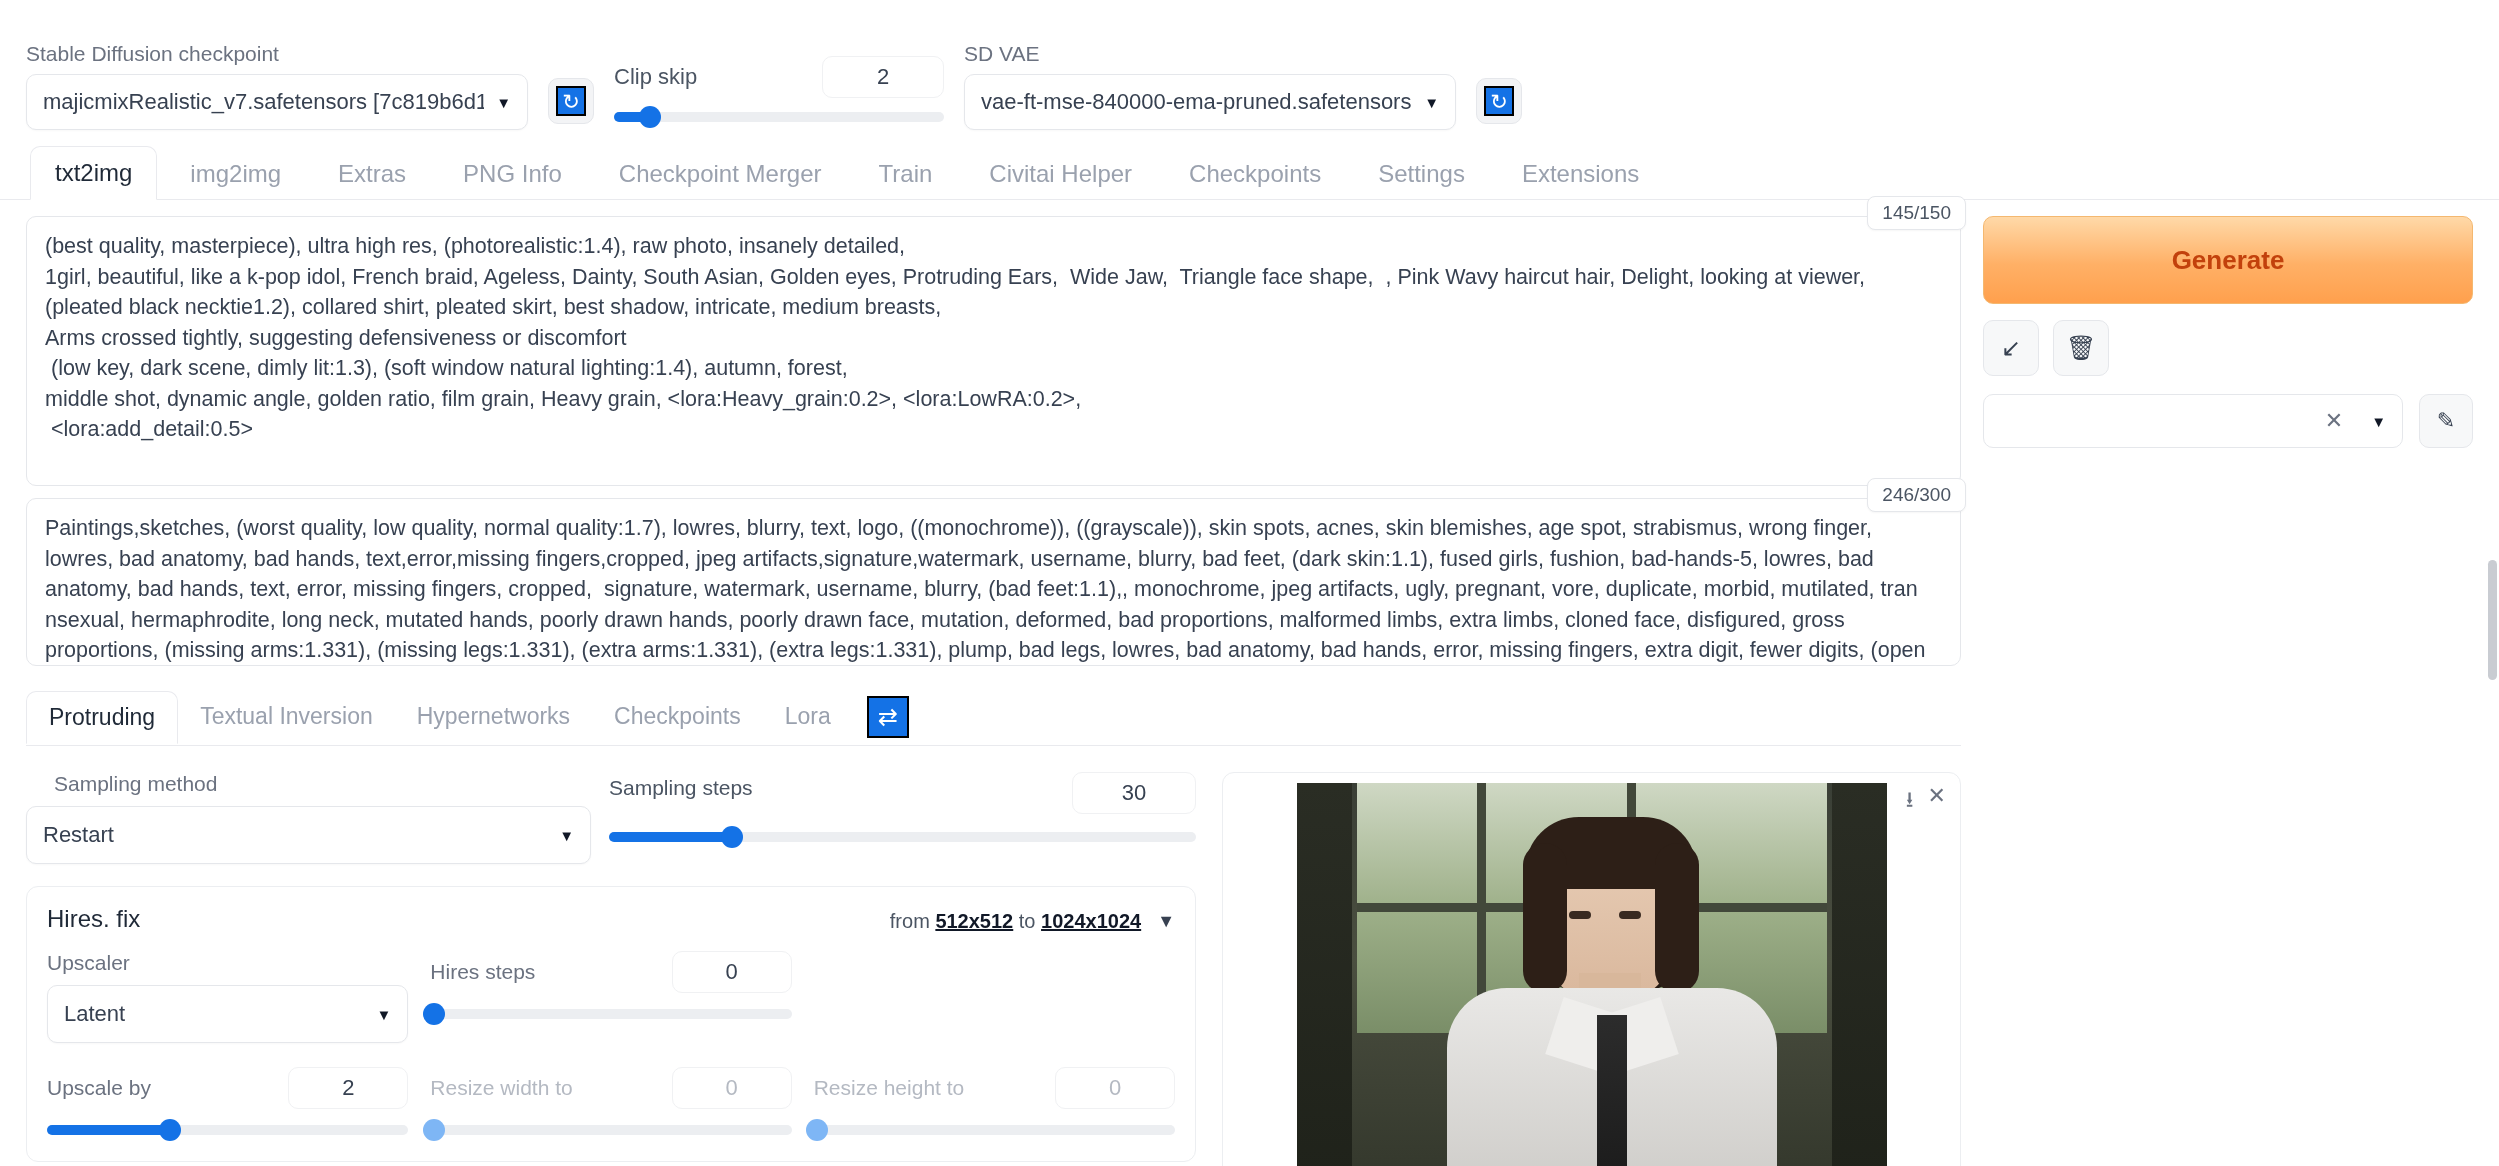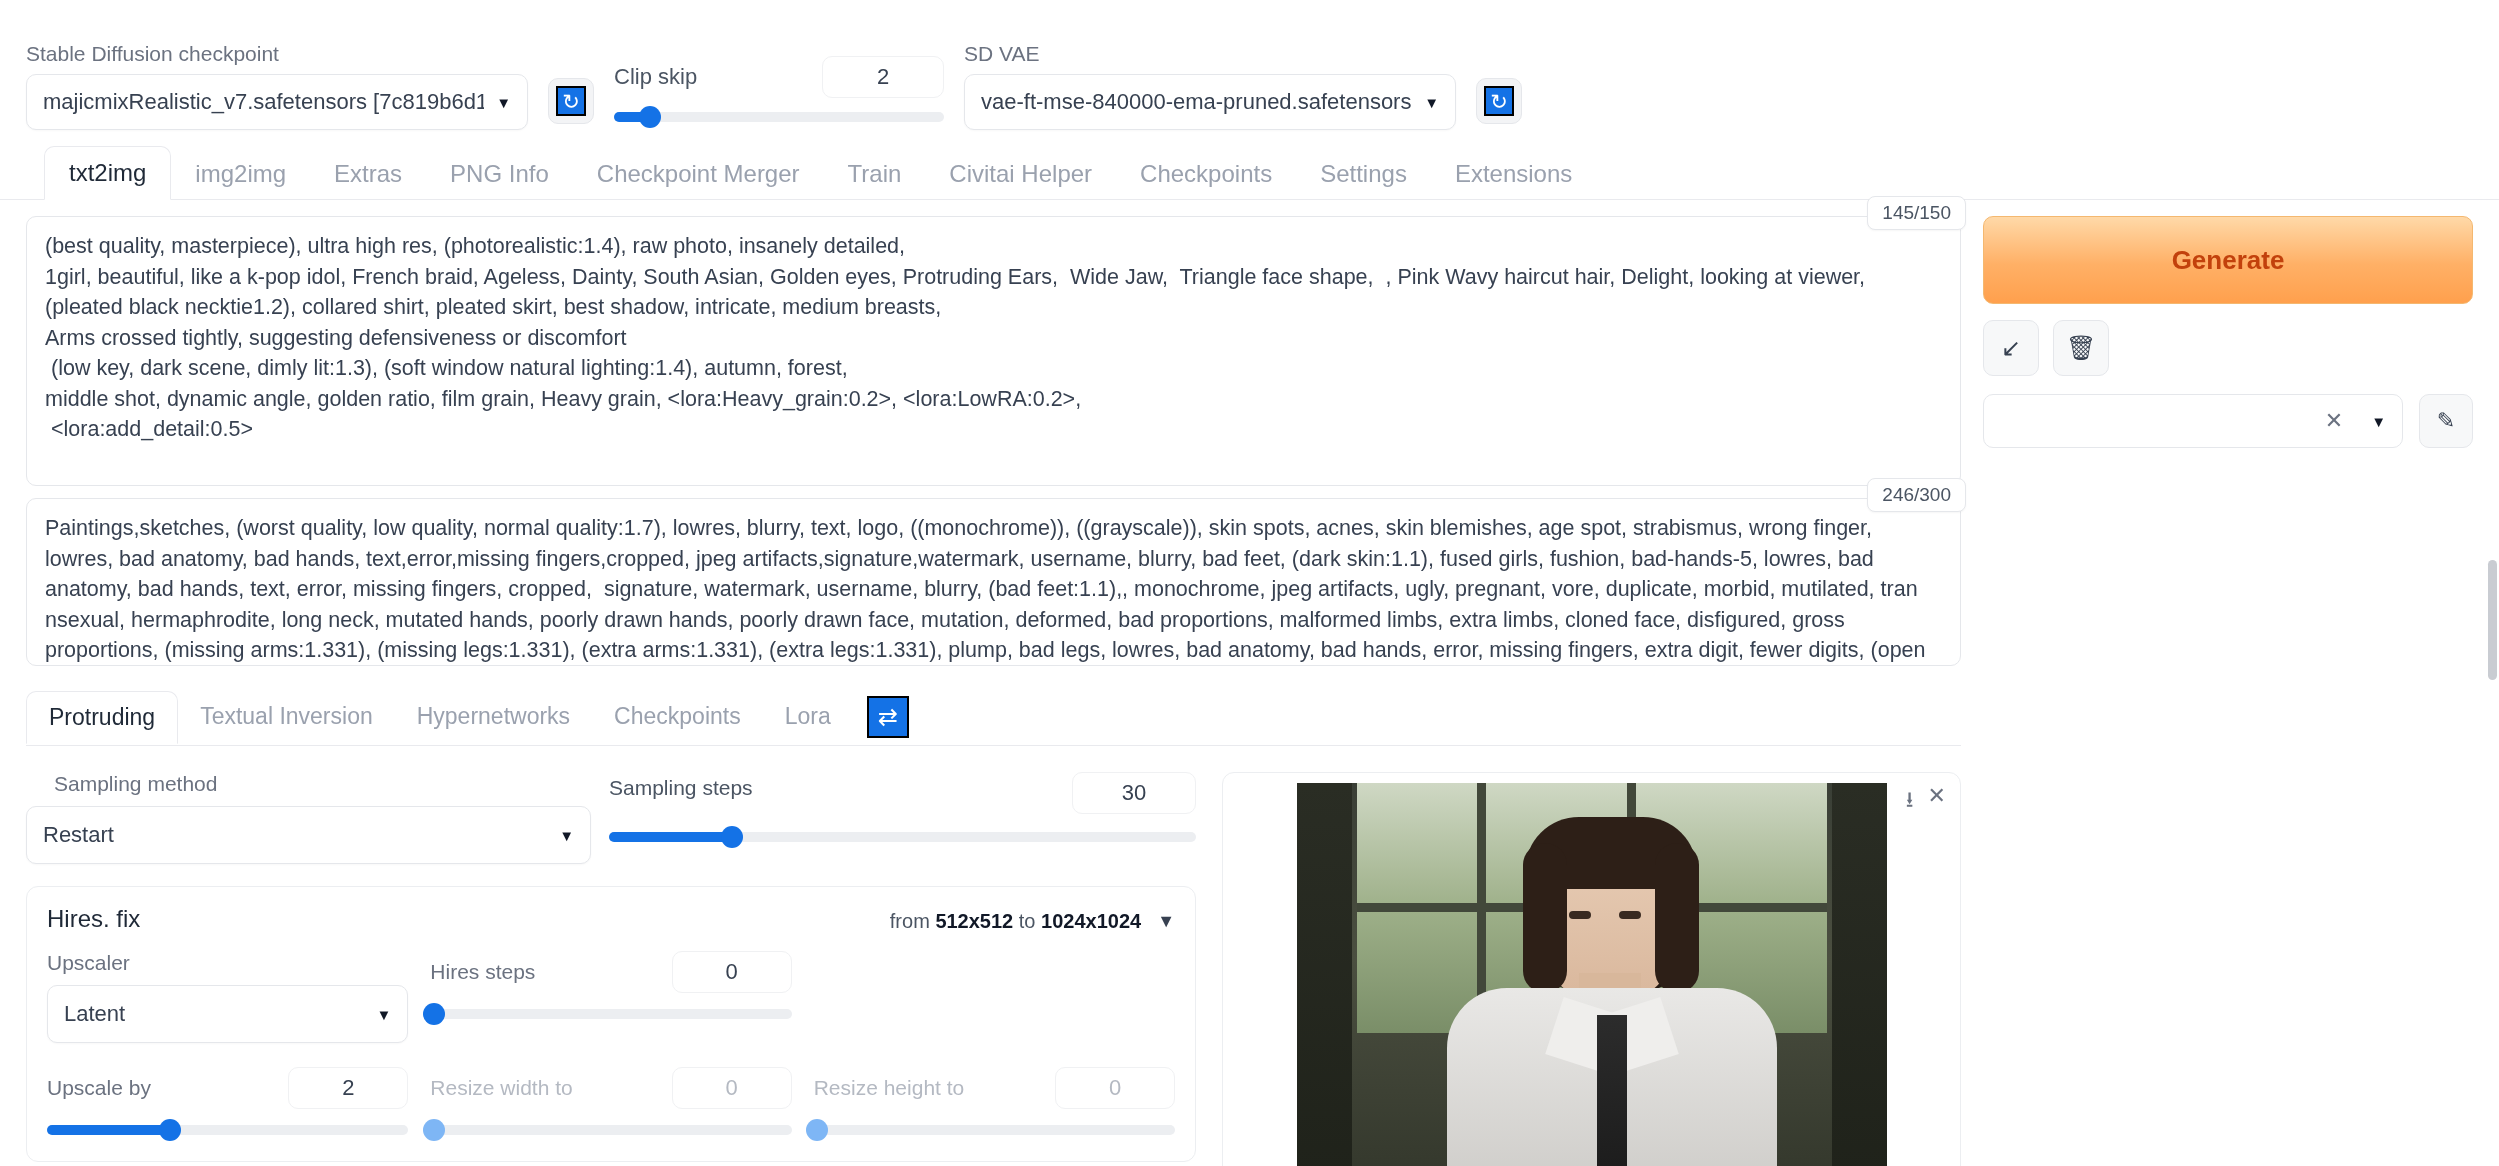--- a/index.html
+++ b/index.html
@@ -93,23 +93,23 @@
   .slider .thumb {
     position: absolute; width: 22px; height: 22px; border-radius: 50%;
     background: #1472e6; transform: translateX(-50%);
   }
   .slider.dim .thumb { background: #7eb6f5; }
 
   
   .tabbar {
     display: flex; align-items: flex-end;
     border-bottom: 1px solid #e9eaee;
-    padding-left: 44px;
+    padding-left: 30px;
     height: 60px;
-    gap: 0;
+    gap: 9px;
   }
   .tab {
     font-size: 24px; color: #9aa1ae;
     padding: 12px 24px 13px 24px;
     line-height: 1;
     white-space: nowrap;
   }
   .tab.active {
     color: #1f2937;
     background: #fff;
@@ -237,21 +237,21 @@
     padding: 18px 20px 22px 20px;
     margin-top: 22px;
     background: #fff;
   }
   .panel-head {
     display: flex; align-items: flex-end; justify-content: space-between;
     margin-bottom: 18px;
   }
   .panel-title { font-size: 24px; color: #1f2937; }
   .panel-meta { font-size: 20px; color: #4b5563; }
-  .panel-meta b { color: #111827; font-weight: 700; }
+  .panel-meta b { color: #111827; font-weight: 700; text-decoration: underline; }
   .panel-arrow { font-size: 18px; color: #374151; margin-left: 16px; }
 
   .grid2 { display: grid; grid-template-columns: 1fr 1fr 1fr; gap: 22px; }
   .cell-label { font-size: 21px; color: #6b7280; margin-bottom: 10px; }
   .ctrl-head {
     display: flex; align-items: center; justify-content: space-between;
     margin-bottom: 12px;
   }
   .ctrl-head .lbl { font-size: 21px; color: #6b7280; }
   .ctrl-head .lbl.muted { color: #b4b9c2; }

